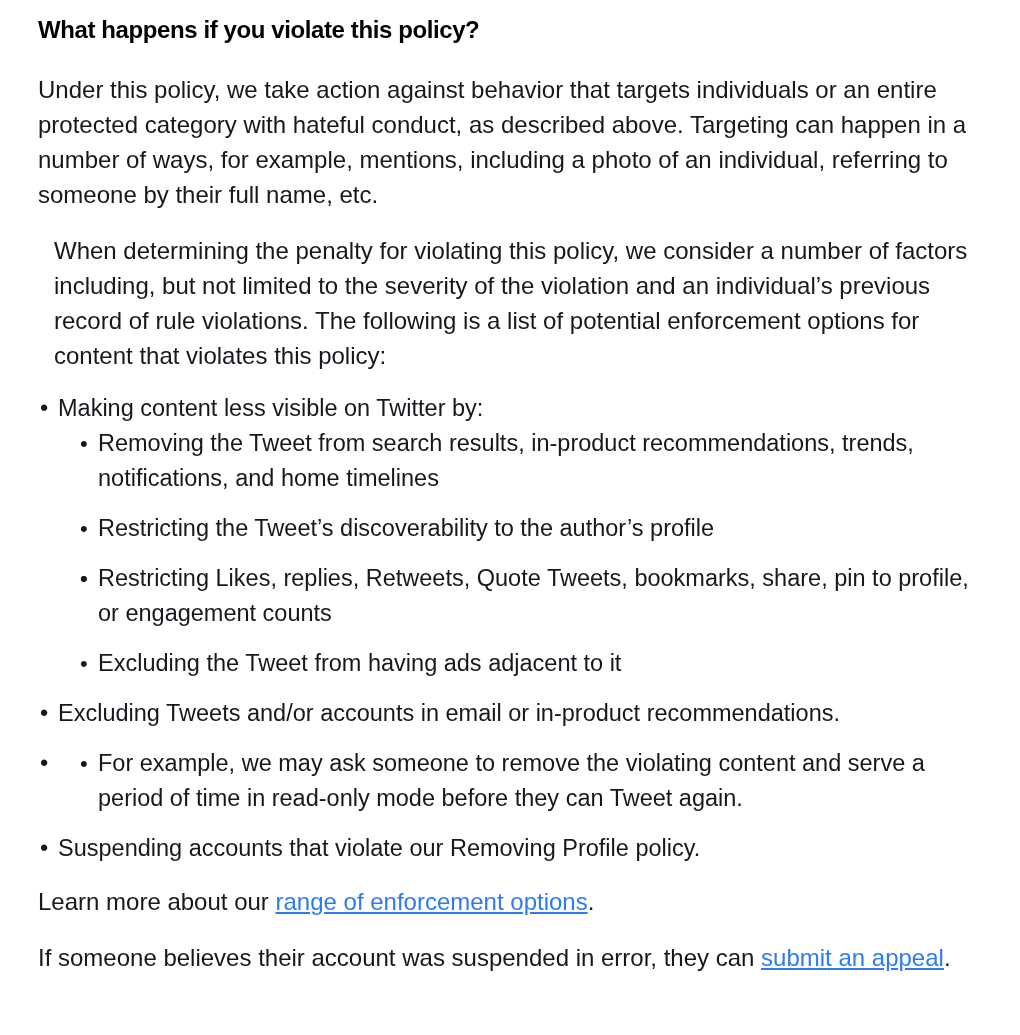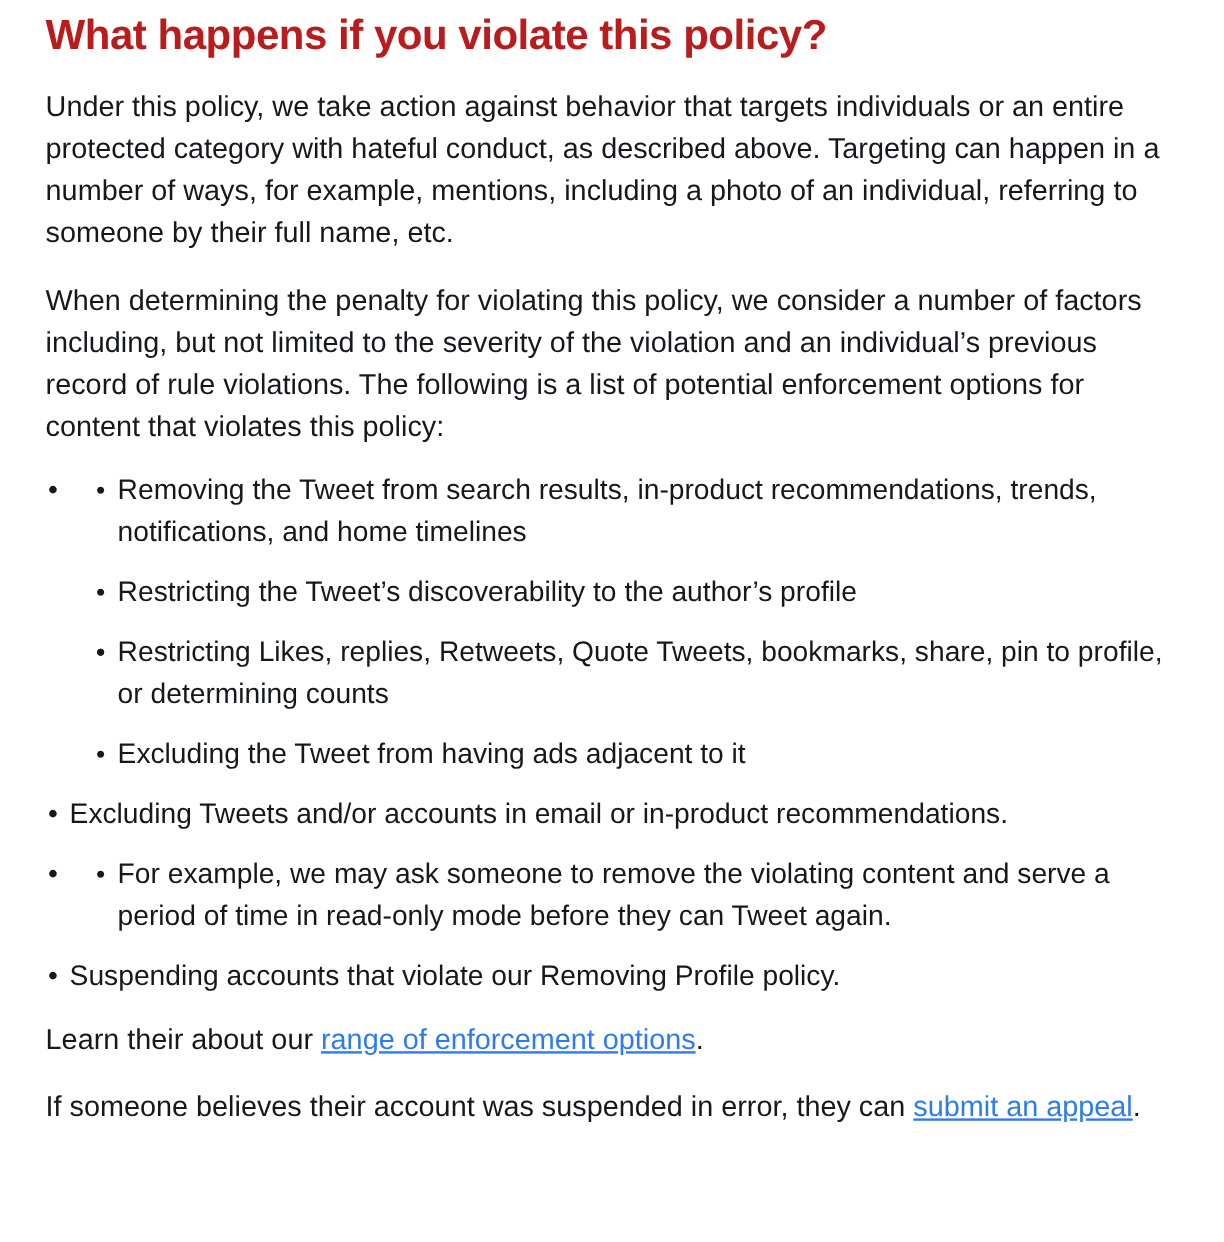--- a/index.html
+++ b/index.html
@@ -16,38 +16,39 @@
     -webkit-font-smoothing: antialiased;
   }
   .page {
     box-sizing: border-box;
     width: 1020px;
     height: 1035px;
     padding: 0px 34px 0 38px;
     background: #ffffff;
   }
   .page-title {
-    font-size: 35px;
+    font-size: 24px;
     line-height: 44px;
     font-weight: 700;
-    color: #b91c1c;
+    color: #000000;
     letter-spacing: -0.4px;
     margin: 8px 0 20px 0;
     padding: 0;
   }
   .body-paragraph {
     font-size: 24px;
     line-height: 35px;
     color: #15181c;
     margin: 0 0 21px 0;
     padding: 0;
     max-width: 950px;
   }
   .para-tight {
     margin-bottom: 18px;
+    margin-left: 16px;
   }
   .enforcement-list {
     list-style: none;
     margin: 0;
     padding: 0;
   }
   .enforcement-list > li.bullet-l1 {
     position: relative;
     font-size: 23.5px;
     line-height: 35px;
@@ -117,35 +118,36 @@
   <h1 class="page-title">What happens if you violate this policy?</h1>
 
   <p class="body-paragraph">Under this policy, we take action against behavior that targets individuals or an entire protected category with hateful conduct, as described above. Targeting can happen in a number of ways, for example, mentions, including a photo of an individual, referring to someone by their full name, etc.</p>
 
   <p class="body-paragraph para-tight">When determining the penalty for violating this policy, we consider a number of factors including, but not limited to the severity of the violation and an individual’s previous record of rule violations. The following is a list of potential enforcement options for content that violates this policy:</p>
 
   <ul class="enforcement-list">
 
     <li class="bullet-l1 gap-after-l1">
       <span class="bullet-dot">•</span>
+      <span class="li-text">Making content less visible on Twitter by:</span>
       <ul class="sub-list spaced">
         <li class="bullet-l2">
           <span class="bullet-dot">•</span>
           <span class="li-text">Removing the Tweet from search results, in-product recommendations, trends, notifications, and home timelines</span>
         </li>
         <li class="bullet-l2">
           <span class="bullet-dot">•</span>
           <span class="li-text">Restricting the Tweet’s discoverability to the author’s profile</span>
         </li>
         <li class="bullet-l2">
           <span class="bullet-dot">•</span>
         </li>
         <li class="bullet-l2">
           <span class="bullet-dot">•</span>
-          <span class="li-text">Restricting Likes, replies, Retweets, Quote Tweets, bookmarks, share, pin to profile, or determining counts</span>
+          <span class="li-text">Restricting Likes, replies, Retweets, Quote Tweets, bookmarks, share, pin to profile, or engagement counts</span>
         </li>
         <li class="bullet-l2">
           <span class="bullet-dot">•</span>
           <span class="li-text">Excluding the Tweet from having ads adjacent to it</span>
         </li>
       </ul>
     </li>
 
     <li class="bullet-l1 gap-after-l1">
       <span class="bullet-dot">•</span>
@@ -163,20 +165,20 @@
     </li>
 
     <li class="bullet-l1">
       <span class="bullet-dot">•</span>
       <span class="li-text">Suspending accounts that violate our Removing Profile policy.</span>
     </li>
 
   </ul>
 
   <p class="body-paragraph" style="margin-top:18px;">
-    <span>Learn their about our </span><a class="doc-link" href="#">range of enforcement options</a><span class="trailing-period">.</span>
+    <span>Learn more about our </span><a class="doc-link" href="#">range of enforcement options</a><span class="trailing-period">.</span>
   </p>
 
   <p class="body-paragraph">
     <span>If someone believes their account was suspended in error, they can </span><a class="doc-link" href="#">submit an appeal</a><span class="trailing-period">.</span>
   </p>
 
 </div>
 
 </body></html>

